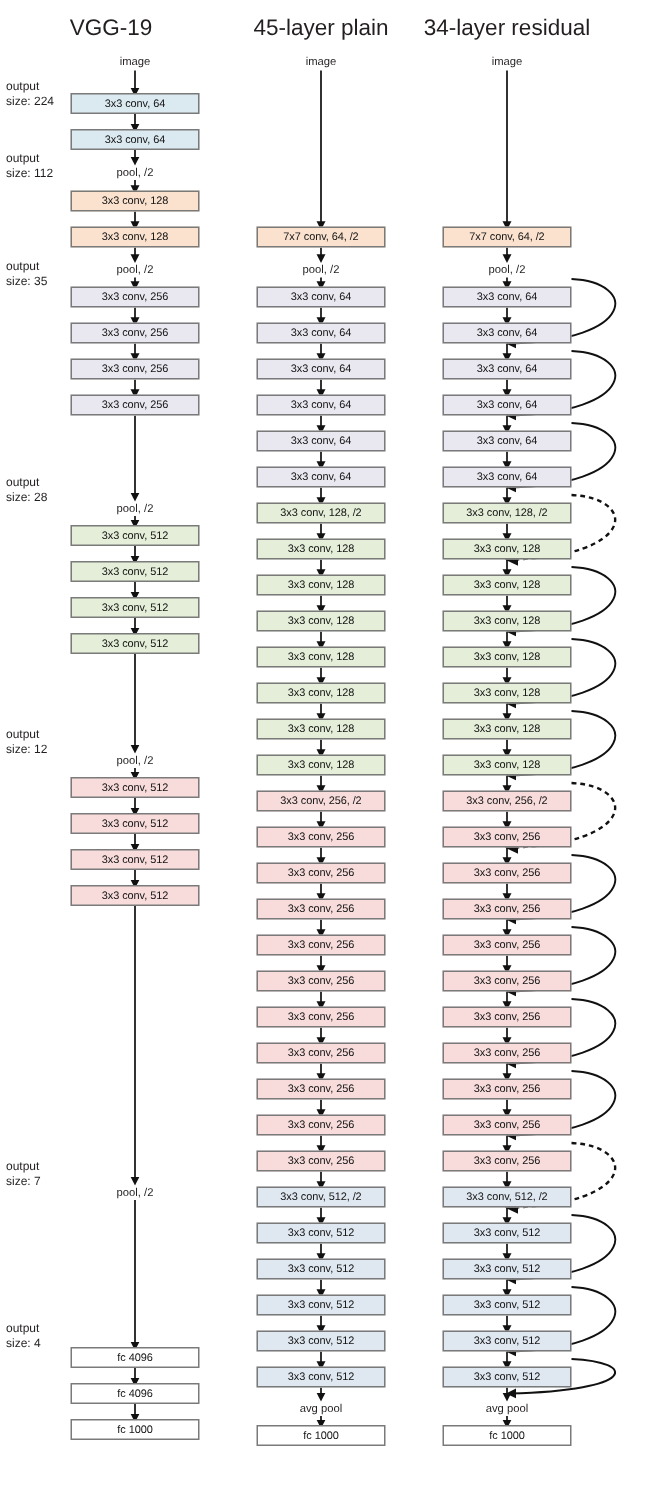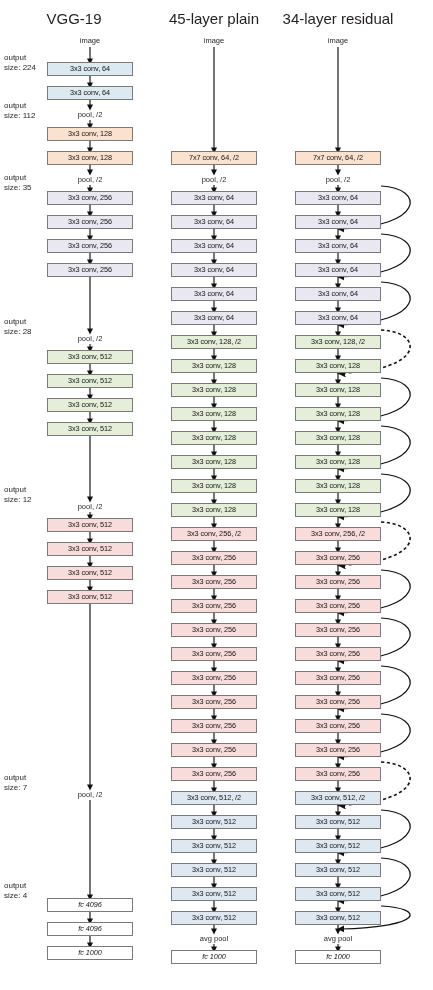--- a/index.html
+++ b/index.html
@@ -36,21 +36,21 @@
     font-size:7.3px;text-align:center;color:#141414;
     white-space:nowrap;overflow:hidden;
     letter-spacing:-0.05px;
   }
   .c-blue{background:#dbe9f1;}
   .c-peach{background:#fbe2cf;}
   .c-lav{background:#e9e7ef;}
   .c-green{background:#e4eed8;}
   .c-pink{background:#f7dcdb;}
   .c-steel{background:#dfe7f0;}
-  .c-white{background:#ffffff;font-style:italic;}
+  .c-white{background:#ffffff;}
 </style>
 </head>
 <body>
 
 <div id="stage">
   <svg id="wires" viewBox="0 0 433 990">
     <defs>
       <marker id="ah" markerWidth="7" markerHeight="7" refX="3.1" refY="3" orient="auto">
         <path d="M0,0.4 L0,5.6 L5.2,3 z" fill="#111"></path>
       </marker>

